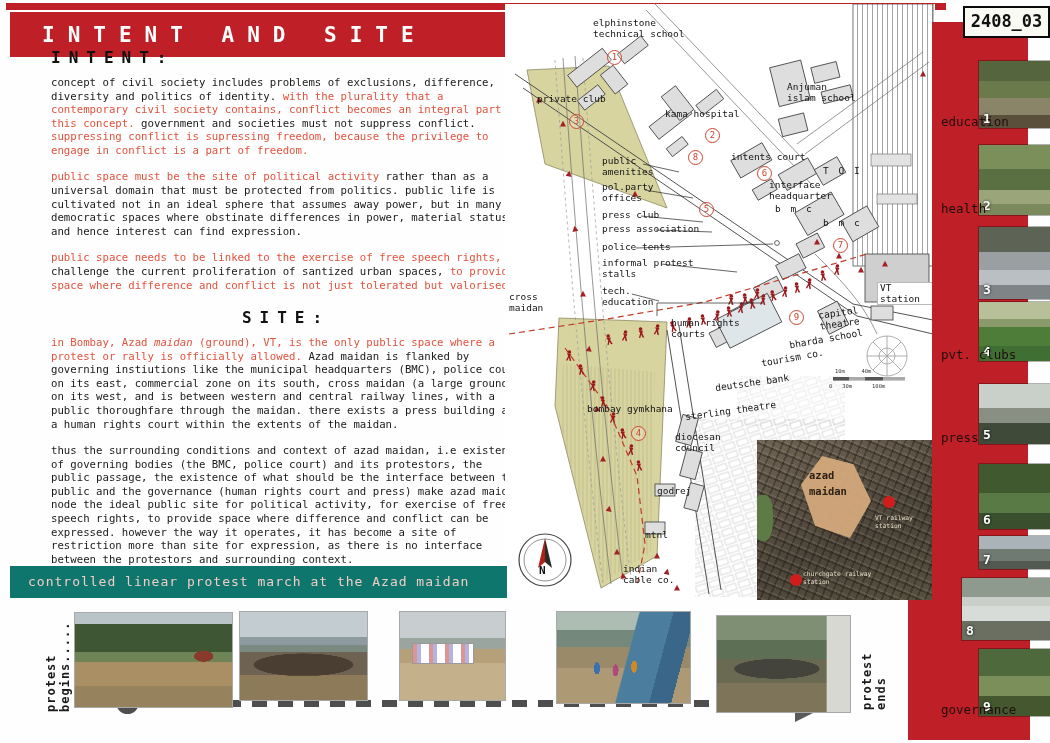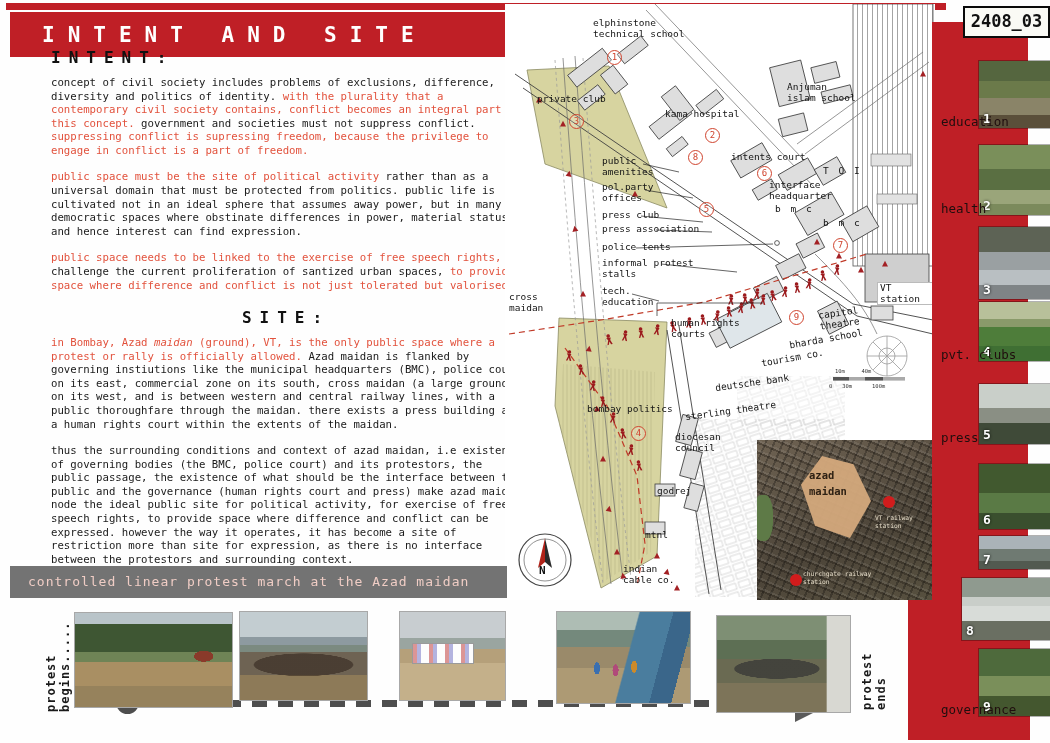--- a/index.html
+++ b/index.html
@@ -65,21 +65,21 @@
   .lb5{top:408px;}
   .p6{top:426px;height:65px;background:linear-gradient(180deg,#41592f 0 45%,#5a7a45 45% 75%,#3a4f2e 75%);}
   .lb6{top:493px;}
   .p7{top:498px;height:33px;background:linear-gradient(180deg,#aab3b8 0 40%,#6f7a72 40% 75%,#525a50 75%);}
   .lb7{top:533px;}
   .p8{top:540px;height:62px;left:-10px;width:90px;background:linear-gradient(180deg,#8f9a8f 0 30%,#c9cec9 30% 45%,#d8dcd8 45% 70%,#6a6f62 70%);}
   .lb8{top:604px;}
   .p9{top:611px;height:67px;background:linear-gradient(180deg,#4e6a3c 0 40%,#7a8f5a 40% 70%,#44572f 70%);}
   .lb9{top:680px;}
   
-  .bottombar{position:absolute;left:10px;top:566px;width:497px;height:32px;background:#737373;}
+  .bottombar{position:absolute;left:10px;top:566px;width:497px;height:32px;background:#0f766e;}
   .bottombar span{display:block;padding-left:18px;line-height:32px;font-size:13px;color:#f0cdc5;letter-spacing:1px;}
   .vlabel{position:absolute;writing-mode:vertical-rl;transform:rotate(180deg);font-size:12px;font-weight:bold;
           color:#1a1a1a;letter-spacing:1px;z-index:3;}
   .begins{left:44px;top:612px;height:100px;}
   .ends{left:860px;top:626px;height:84px;}
   .dashline{position:absolute;left:122px;top:700px;width:692px;height:7px;z-index:1;
      background:repeating-linear-gradient(90deg,#4e4e4e 0 15px,transparent 15px 26px);}
   .startdot{position:absolute;left:116px;top:691px;width:23px;height:23px;border-radius:50%;background:#4e4e4e;z-index:1;}
   .arrow{position:absolute;left:795px;top:684px;width:0;height:0;z-index:2;
      border-left:38px solid #5a5a5a;border-top:19px solid transparent;border-bottom:19px solid transparent;}
@@ -360,21 +360,21 @@
     <div class="ml" style="left:4px;top:288px">cross
 maidan</div>
     <div class="ml" style="left:166px;top:314px">human rights
 courts</div>
     <div class="ml mlbox" style="left:372px;top:278px">VT station</div>
     <div class="ml" style="left:314px;top:304px;transform:rotate(-8deg)">capitol
 theatre</div>
     <div class="ml" style="left:284px;top:330px;transform:rotate(-10deg)">bharda school</div>
     <div class="ml" style="left:256px;top:349px;transform:rotate(-10deg)">tourism co.</div>
     <div class="ml" style="left:210px;top:374px;transform:rotate(-8deg)">deutsche bank</div>
-    <div class="ml" style="left:82px;top:400px">bombay politics</div>
+    <div class="ml" style="left:82px;top:400px">bombay gymkhana</div>
     <div class="ml" style="left:180px;top:402px;transform:rotate(-8deg)">sterling theatre</div>
     <div class="ml" style="left:170px;top:428px">diocesan
 council</div>
     <div class="ml" style="left:152px;top:482px">godrej</div>
     <div class="ml" style="left:140px;top:526px">mtnl</div>
     <div class="ml" style="left:118px;top:560px">indian
 cable co.</div>
 
     <span class="mnum" style="left:102px;top:46px">1</span>
     <span class="mnum" style="left:200px;top:124px">2</span>

